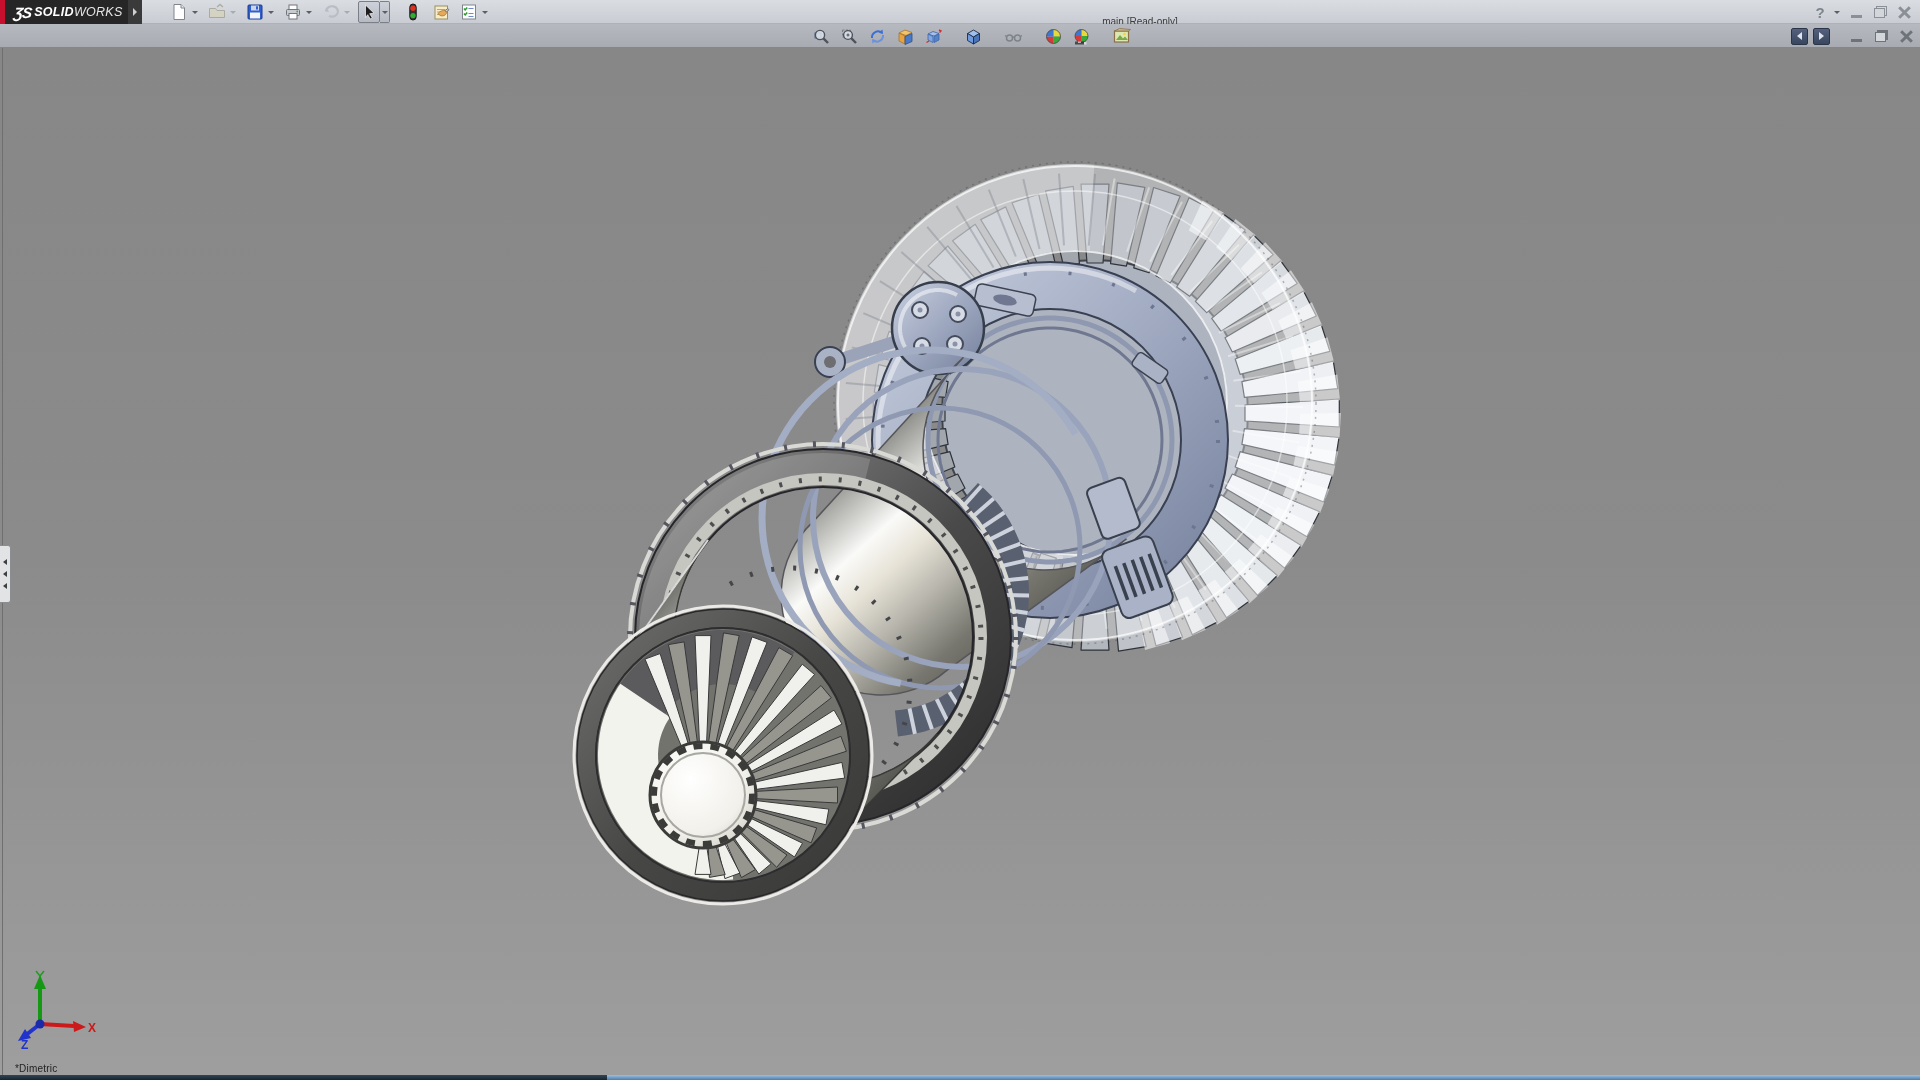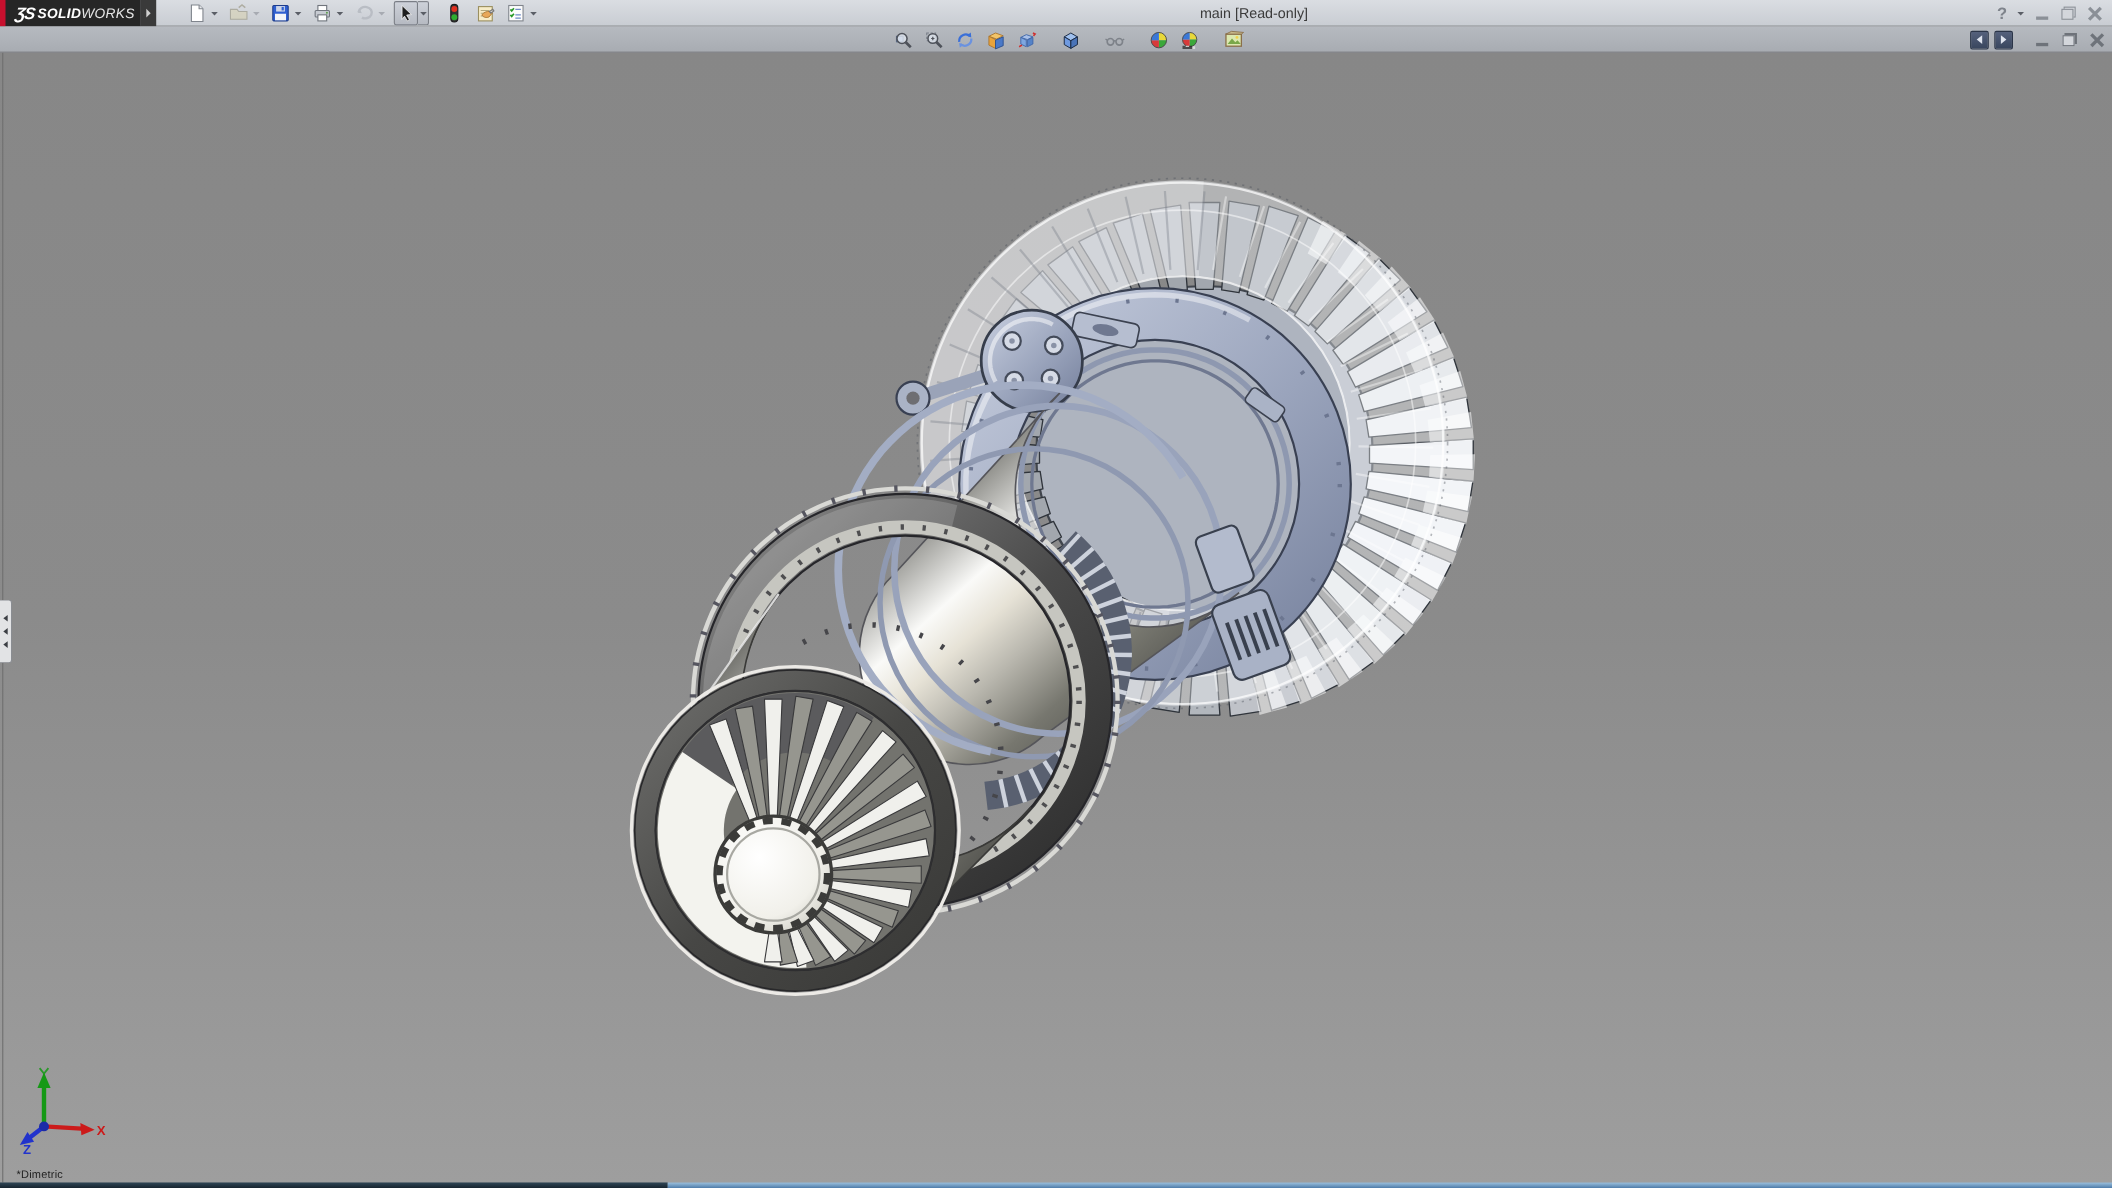--- a/index.html
+++ b/index.html
@@ -24,22 +24,22 @@
   .tb-row { position:absolute; display:flex; align-items:center; }
   .ti { width:22px; height:22px; display:flex; align-items:center; justify-content:center; }
   .caret { width:10px; height:22px; display:flex; align-items:center; justify-content:center; }
   .caret i { width:0; height:0; border-top:3.5px solid #5a5e66; border-left:3.5px solid transparent;
     border-right:3.5px solid transparent; }
   .caret.dis i { border-top-color:#a7abb2; }
   .tgap { width:6px; }
   .pressed { border:1px solid #7a7e86; background:linear-gradient(#cdd1d9,#b6bac2); border-radius:2px; }
   .pressed-caret { border:1px solid #7a7e86; border-left:none; background:linear-gradient(#cdd1d9,#b6bac2); border-radius:0 2px 2px 0; height:22px;}
 
-  .win-title { position:absolute; left:1140px; top:4px; transform:translateX(-50%);
-    font-size:13px; color:#3a3a3a; white-space:nowrap; }
+  .win-title { position:absolute; left:1140px; top:16px; transform:translateX(-50%);
+    font-size:10px; color:#3a3a3a; white-space:nowrap; }
 
   .titlebar-right { position:absolute; right:6px; top:0; height:24px; display:flex; align-items:center; gap:4px; }
   .help-glyph { color:#7f848c; font-weight:bold; font-size:15px; width:16px; text-align:center; }
   .wbtn { width:20px; height:20px; display:flex; align-items:center; justify-content:center; position:relative; }
   .g-min { width:11px; height:3px; background:#8b9097; margin-top:9px; }
   .g-restore { position:relative; width:13px; height:12px; }
   .g-restore::before { content:''; position:absolute; right:0; top:0; width:9px; height:8px; border:1.5px solid #8b9097; }
   .g-restore::after { content:''; position:absolute; left:0; bottom:0; width:9px; height:8px; border:1.5px solid #8b9097; background:#d3d6db; }
   .g-close { position:relative; width:12px; height:12px; }
   .g-close::before,.g-close::after { content:''; position:absolute; left:5px; top:-1px; width:3px; height:15px; background:#8b9097; }

